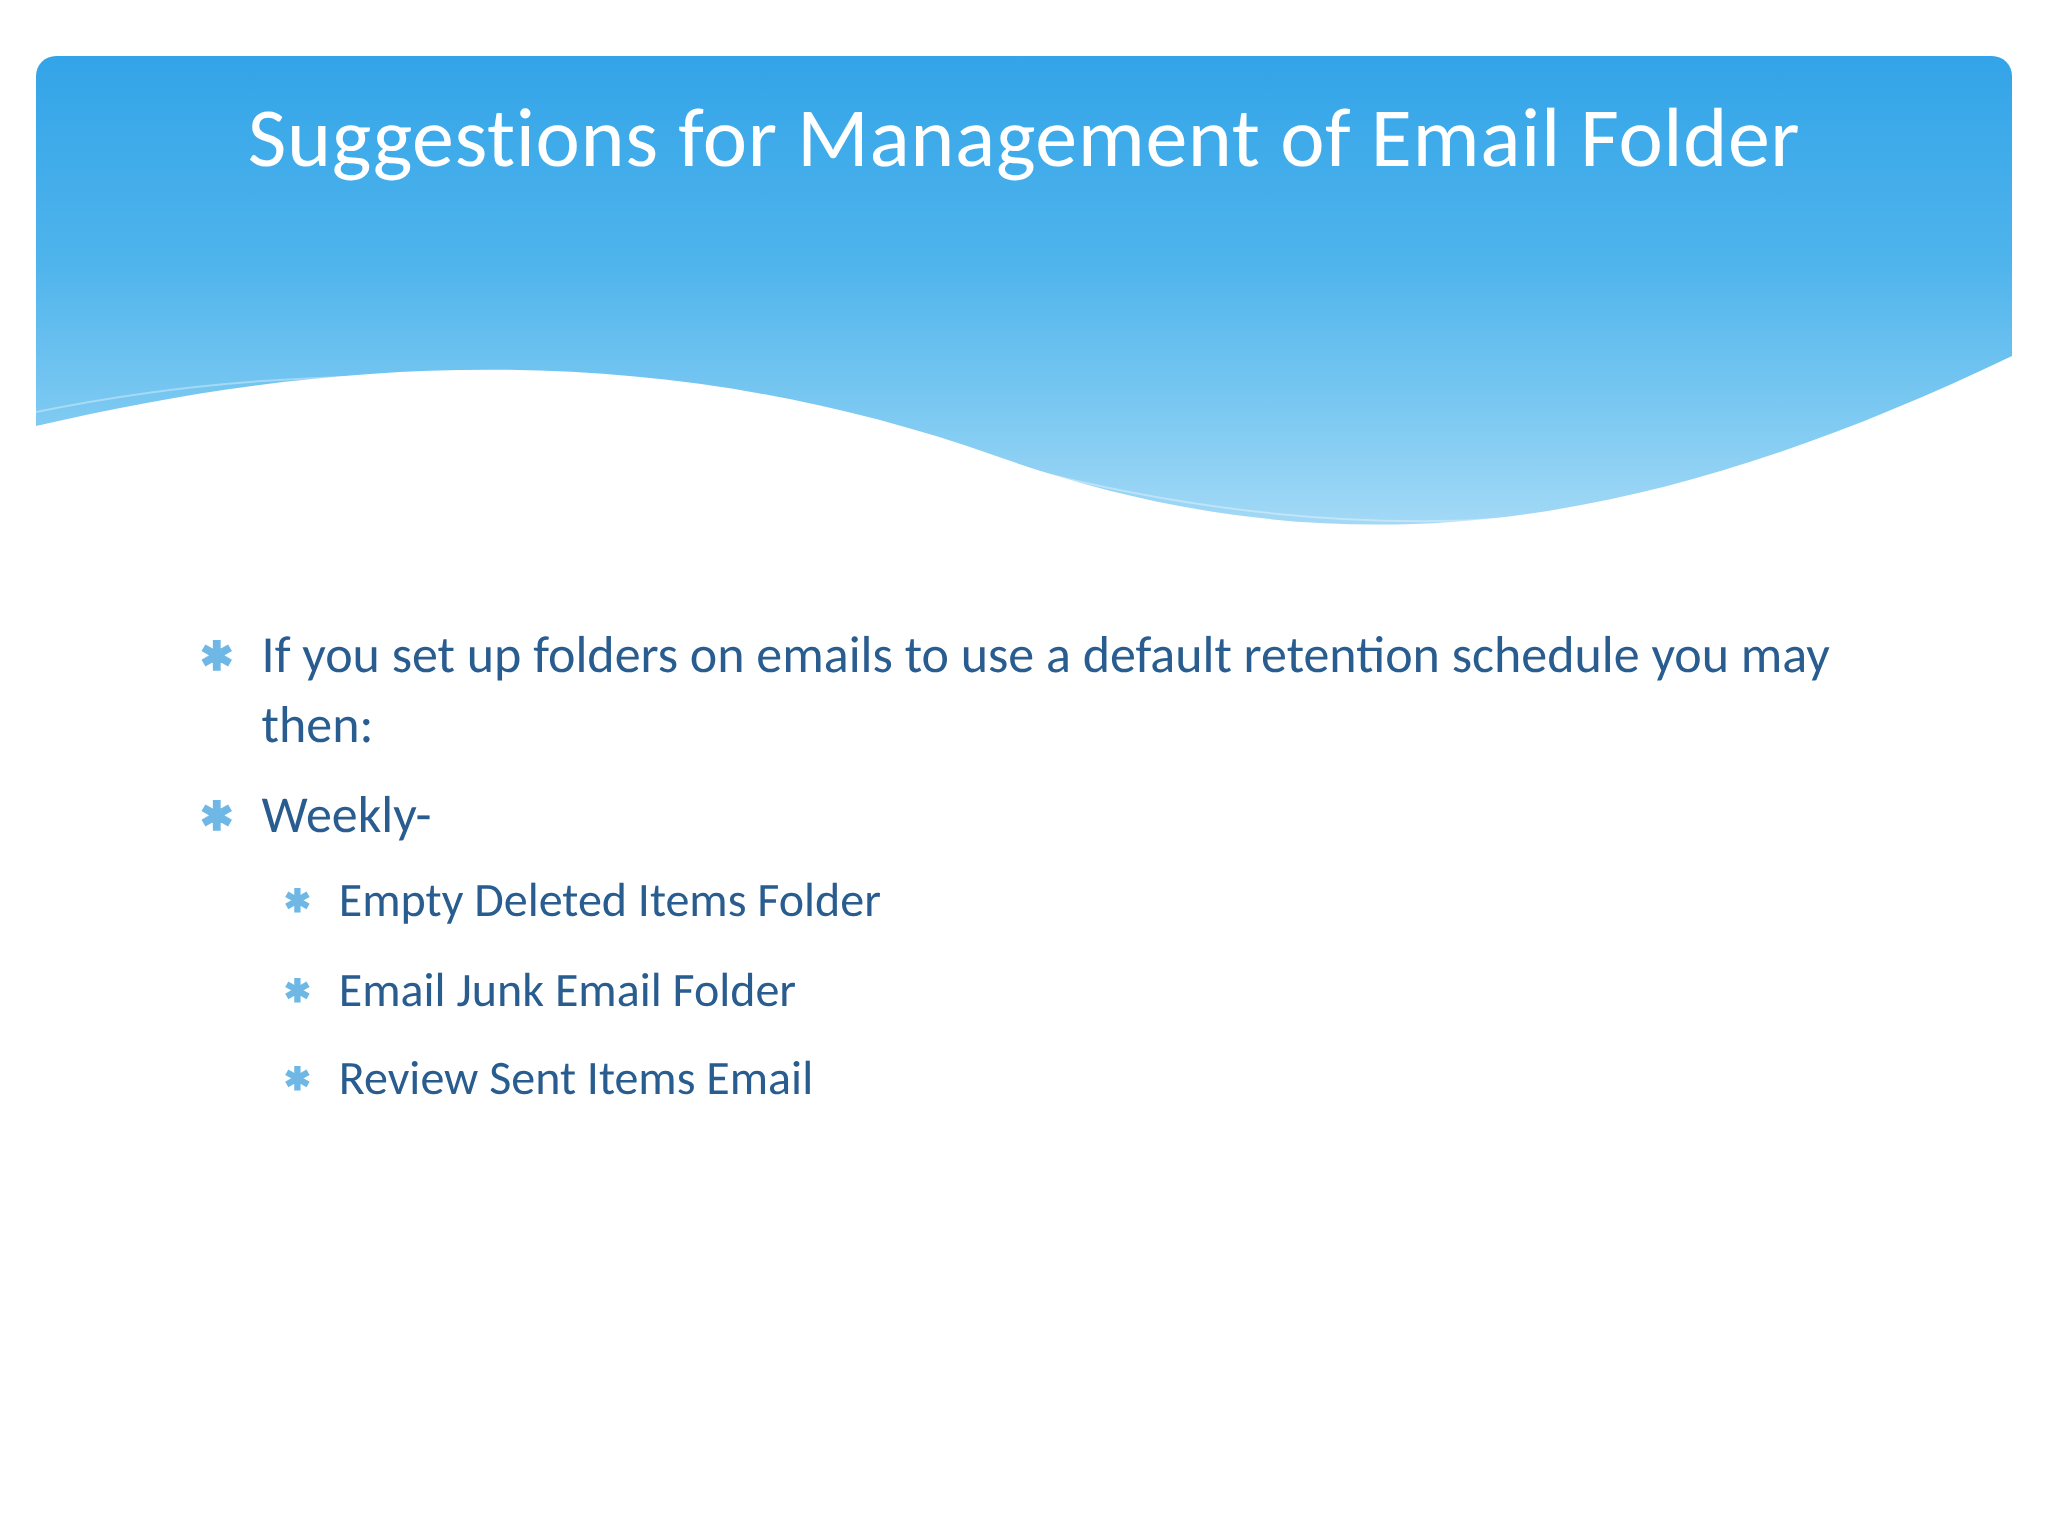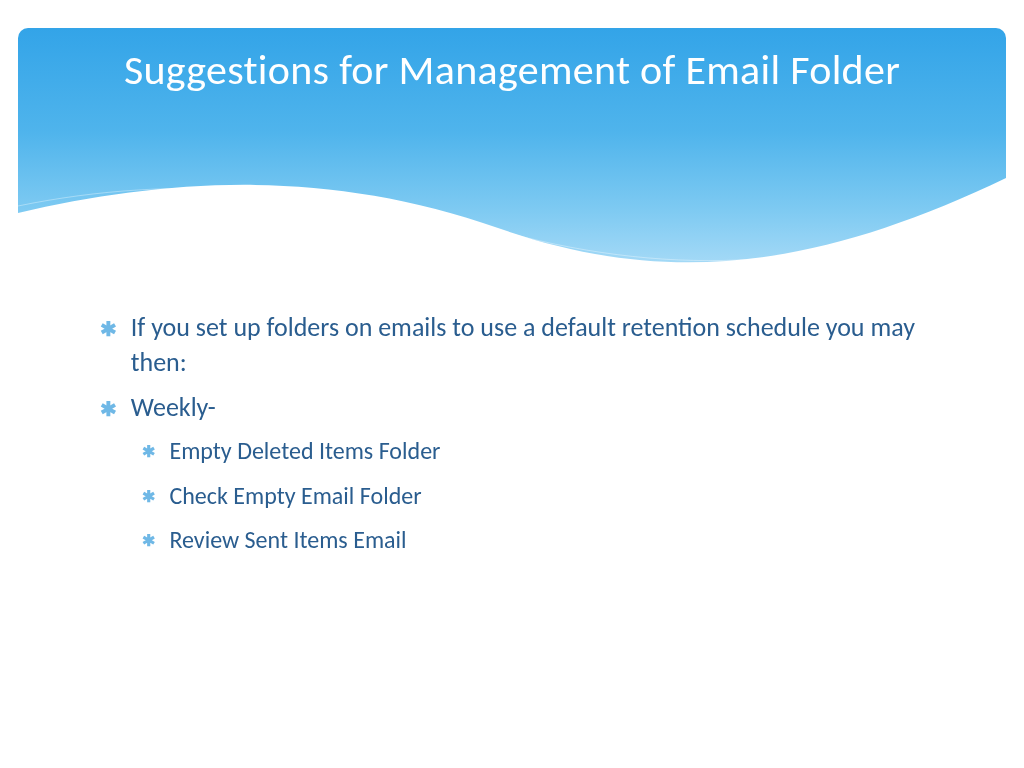--- a/index.html
+++ b/index.html
@@ -99,21 +99,21 @@
       <span class="bullet-text">Weekly-</span>
     </div>
 
     <div class="bullet-l2">
       <span class="asterisk">✱</span>
       <span class="bullet-text">Empty Deleted Items Folder</span>
     </div>
 
     <div class="bullet-l2">
       <span class="asterisk">✱</span>
-      <span class="bullet-text">Check Empty Email Folder</span>
+      <span class="bullet-text">Email Junk Email Folder</span>
     </div>
 
     <div class="bullet-l2">
       <span class="asterisk">✱</span>
       <span class="bullet-text">Review Sent Items Email</span>
     </div>
 
   </div>
 
 </div>

